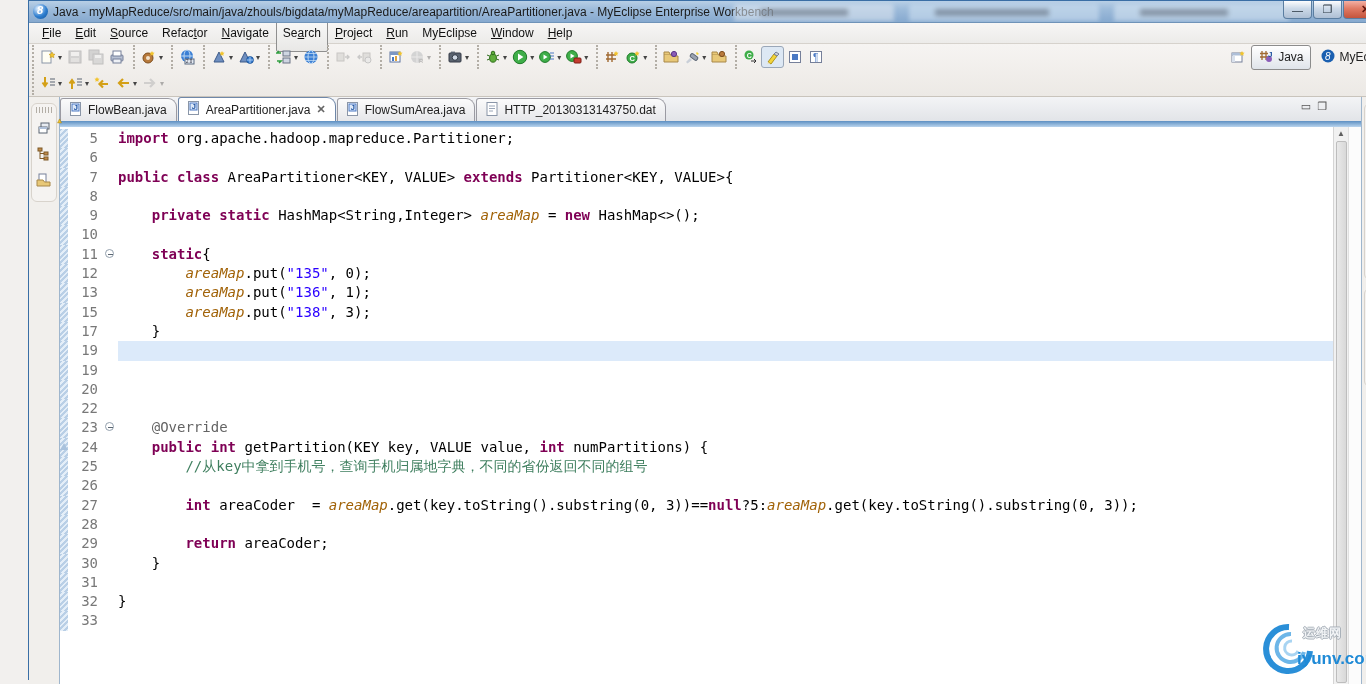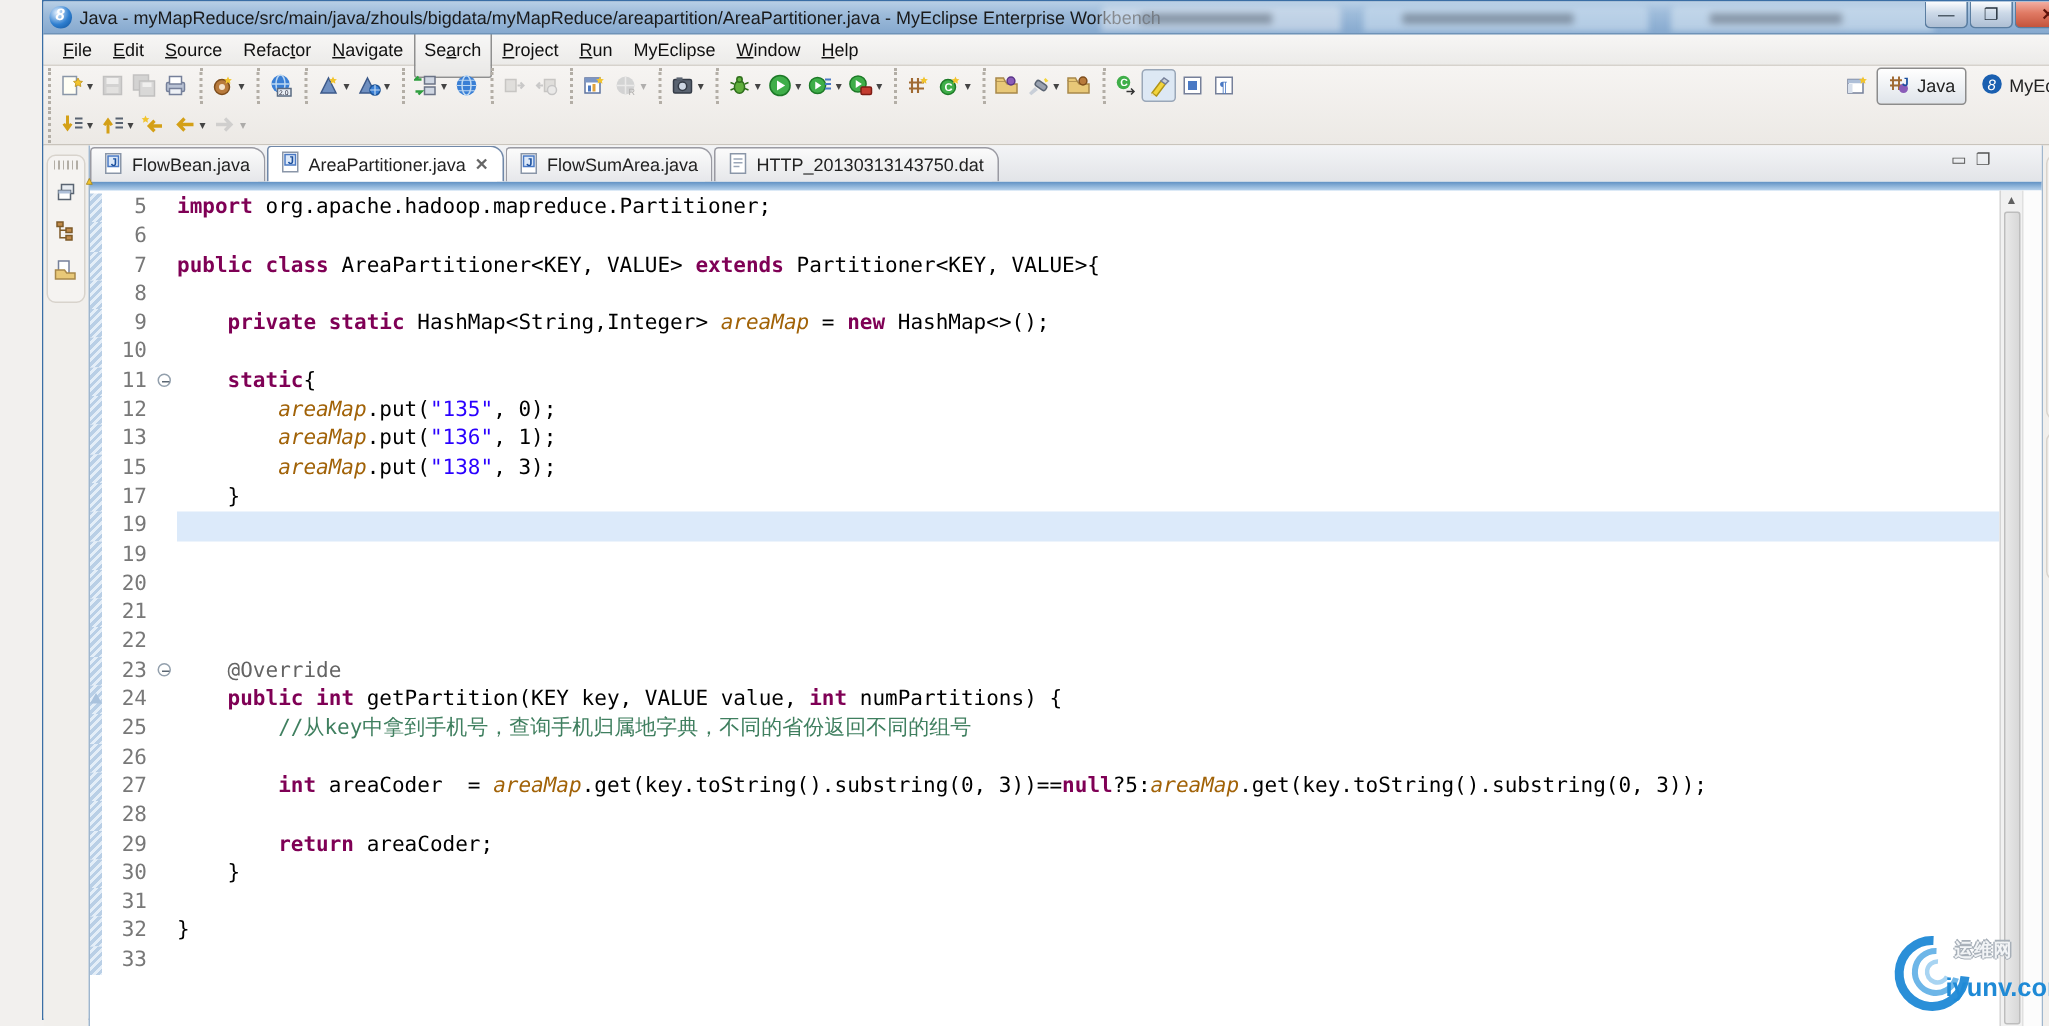--- a/index.html
+++ b/index.html
@@ -602,21 +602,20 @@
             <div class="code-row"><div class="cell-marker"></div><div class="cell-num">9</div><div class="cell-fold"></div><div class="cell-code"><span class="d">    </span><span class="k">private static</span><span class="d"> HashMap&lt;String,Integer&gt; </span><span class="f">areaMap</span><span class="d"> = </span><span class="k">new</span><span class="d"> HashMap&lt;&gt;();</span></div></div>
             <div class="code-row"><div class="cell-marker"></div><div class="cell-num">10</div><div class="cell-fold"></div><div class="cell-code"></div></div>
             <div class="code-row"><div class="cell-marker"></div><div class="cell-num">11</div><div class="cell-fold"><div class="fold-dot"></div></div><div class="cell-code"><span class="d">    </span><span class="k">static</span><span class="d">{</span></div></div>
             <div class="code-row"><div class="cell-marker"></div><div class="cell-num">12</div><div class="cell-fold"></div><div class="cell-code"><span class="d">        </span><span class="f">areaMap</span><span class="d">.put(</span><span class="s">"135"</span><span class="d">, 0);</span></div></div>
             <div class="code-row"><div class="cell-marker"></div><div class="cell-num">13</div><div class="cell-fold"></div><div class="cell-code"><span class="d">        </span><span class="f">areaMap</span><span class="d">.put(</span><span class="s">"136"</span><span class="d">, 1);</span></div></div>
             <div class="code-row"><div class="cell-marker"></div><div class="cell-num">15</div><div class="cell-fold"></div><div class="cell-code"><span class="d">        </span><span class="f">areaMap</span><span class="d">.put(</span><span class="s">"138"</span><span class="d">, 3);</span></div></div>
             <div class="code-row"><div class="cell-marker"></div><div class="cell-num">17</div><div class="cell-fold"></div><div class="cell-code"><span class="d">    }</span></div></div>
             <div class="code-row cur"><div class="cell-marker"></div><div class="cell-num">19</div><div class="cell-fold"></div><div class="cell-code"></div></div>
             <div class="code-row"><div class="cell-marker"></div><div class="cell-num">19</div><div class="cell-fold"></div><div class="cell-code"></div></div>
             <div class="code-row"><div class="cell-marker"></div><div class="cell-num">20</div><div class="cell-fold"></div><div class="cell-code"></div></div>
-            <div class="code-row"><div class="cell-marker"></div><div class="cell-num">21</div><div class="cell-fold"></div><div class="cell-code"></div></div>
             <div class="code-row"><div class="cell-marker"></div><div class="cell-num">22</div><div class="cell-fold"></div><div class="cell-code"></div></div>
             <div class="code-row"><div class="cell-marker"></div><div class="cell-num">23</div><div class="cell-fold"><div class="fold-dot"></div></div><div class="cell-code"><span class="d">    </span><span class="a">@Override</span></div></div>
             <div class="code-row"><div class="cell-marker"><div class="ovr-tri"></div></div><div class="cell-num">24</div><div class="cell-fold"></div><div class="cell-code"><span class="d">    </span><span class="k">public</span><span class="d"> </span><span class="k">int</span><span class="d"> getPartition(KEY key, VALUE value, </span><span class="k">int</span><span class="d"> numPartitions) {</span></div></div>
             <div class="code-row"><div class="cell-marker"></div><div class="cell-num">25</div><div class="cell-fold"></div><div class="cell-code"><span class="d">        </span><span class="c">//从key中拿到手机号，查询手机归属地字典，不同的省份返回不同的组号</span></div></div>
             <div class="code-row"><div class="cell-marker"></div><div class="cell-num">26</div><div class="cell-fold"></div><div class="cell-code"></div></div>
             <div class="code-row"><div class="cell-marker"></div><div class="cell-num">27</div><div class="cell-fold"></div><div class="cell-code"><span class="d">        </span><span class="k">int</span><span class="d"> areaCoder  = </span><span class="f">areaMap</span><span class="d">.get(key.toString().substring(0, 3))==</span><span class="k">null</span><span class="d">?5:</span><span class="f">areaMap</span><span class="d">.get(key.toString().substring(0, 3));</span></div></div>
             <div class="code-row"><div class="cell-marker"></div><div class="cell-num">28</div><div class="cell-fold"></div><div class="cell-code"></div></div>
             <div class="code-row"><div class="cell-marker"></div><div class="cell-num">29</div><div class="cell-fold"></div><div class="cell-code"><span class="d">        </span><span class="k">return</span><span class="d"> areaCoder;</span></div></div>
             <div class="code-row"><div class="cell-marker"></div><div class="cell-num">30</div><div class="cell-fold"></div><div class="cell-code"><span class="d">    }</span></div></div>
             <div class="code-row"><div class="cell-marker"></div><div class="cell-num">31</div><div class="cell-fold"></div><div class="cell-code"></div></div>

